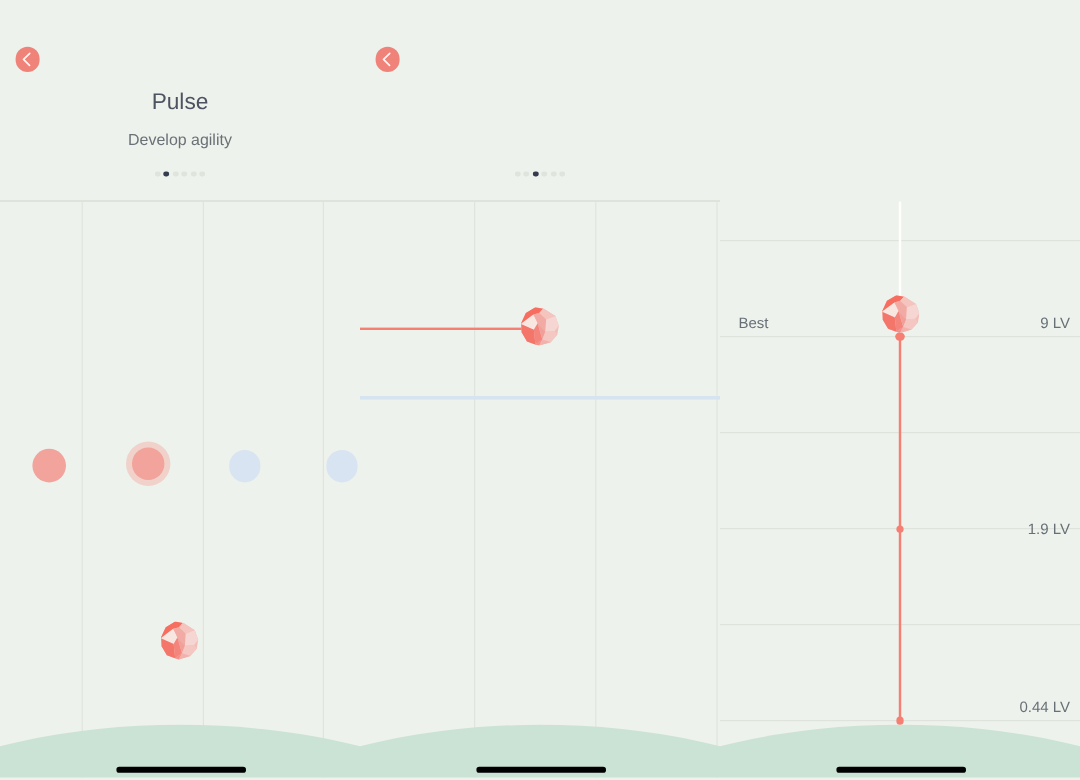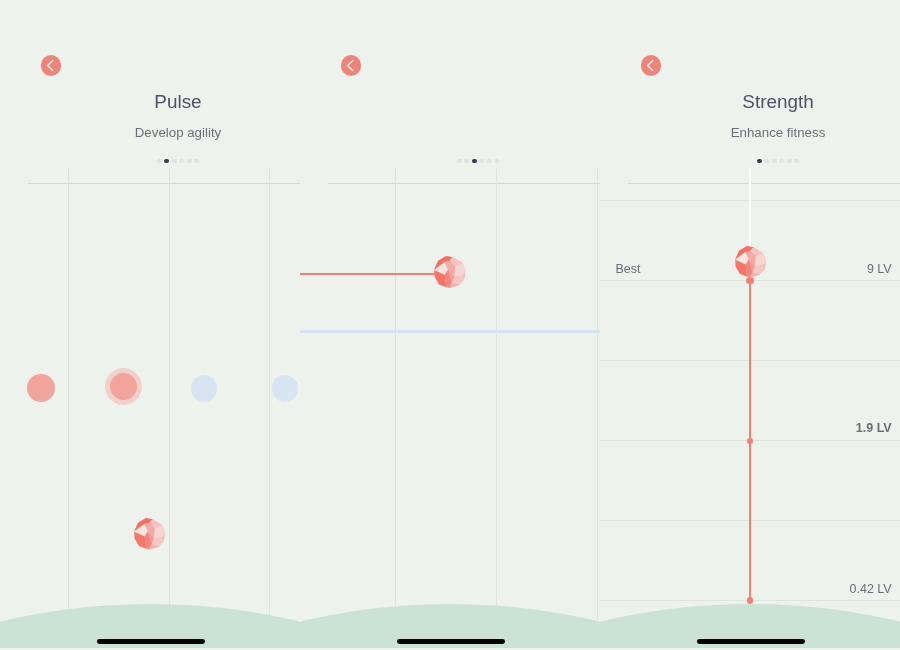--- a/index.html
+++ b/index.html
@@ -3,21 +3,21 @@
 <meta charset="utf-8">
 <title>Training Panels</title>
 <style>
   html,body{margin:0;padding:0;}
   body{width:900px;height:650px;overflow:hidden;background:#eef2ec;
        font-family:"Liberation Sans","DejaVu Sans",sans-serif;}
   .stage{position:relative;width:900px;height:650px;background:#eef2ec;}
   .panel{position:absolute;top:0;width:300px;height:650px;overflow:hidden;}
   .p1{left:0px}.p2{left:300px}.p3{left:600px}
 
-  .header{position:absolute;left:0;top:16px;width:300px;height:167px;margin-left:28px;}
+  .header{position:absolute;left:0;top:0;width:300px;height:167px;}
   .hdr-rule{position:absolute;left:0;top:166.5px;width:300px;height:1.2px;background:#d4dad1;}
   .back{position:absolute;left:13.1px;top:39.4px;width:20.2px;height:20.2px;border-radius:50%;
         background:#ef8279;display:flex;align-items:center;justify-content:center;}
   .title{position:absolute;left:0;top:74.7px;width:300px;text-align:center;
          font-size:18.9px;line-height:22px;color:#4d5361;font-weight:400;}
   .subtitle{position:absolute;left:0;top:109px;width:300px;text-align:center;
             font-size:13.3px;line-height:16px;color:#6a7176;font-weight:400;}
   .dots{position:absolute;left:0;top:142.7px;width:300px;display:flex;justify-content:center;
         align-items:center;gap:2.7px;}
   .dot{width:4.8px;height:4.8px;border-radius:50%;background:#dfe4dd;}
@@ -129,38 +129,20 @@
               <polygon points="44,42 64,64 56,84" fill="#f1a099"></polygon>
               <polygon points="90,23 99,48 88,62 64,64 66,32" fill="#f6d6d2"></polygon>
               <polygon points="88,62 95,72 78,91 56,84 64,64" fill="#f4c7c2"></polygon>
               <polygon points="78,91 48,100 56,84" fill="#f2b2ab"></polygon>
             </g>
           </svg></div>
       </div>
       <div class="homebar"></div>
     </div>
     <div class="panel p3">
-      <div class="header">
-        <div class="back">
-          <svg width="20" height="20" viewBox="0 0 20 20">
-            <path d="M11.8 5.5 L6.6 10.5 L11.6 15.4" fill="none" stroke="#fdf6f4" stroke-width="1.45" stroke-linecap="round" stroke-linejoin="round"></path>
-          </svg>
-        </div>
-        <div class="title">Strength</div>
-        <div class="subtitle">Enhance fitness</div>
-        <div class="dots">
-          <div class="dot on"></div>
-          <div class="dot"></div>
-          <div class="dot"></div>
-          <div class="dot"></div>
-          <div class="dot"></div>
-          <div class="dot"></div>
-        </div>
-        <div class="hdr-rule"></div>
-      </div>
       <div class="chart">
         <div class="hline" style="top: 33px;"></div>
         <div class="hline" style="top: 113px;"></div>
         <div class="hline" style="top: 193px;"></div>
         <div class="hline" style="top: 273px;"></div>
         <div class="hline" style="top: 353px;"></div>
         <div class="hline" style="top: 433px;"></div>
         <div class="hill"></div>
         <div class="rline" style="left: 148.9px; width: 2.3px; top: 113.7px; height: 319.8px; background: rgb(245, 127, 115);"></div>
         <div class="cdot" style="left: 146.45px; top: 110.1px; width: 7.2px; height: 7.2px; background: rgb(245, 127, 115);"></div>
@@ -179,18 +161,18 @@
               <polygon points="58,4 60,4 90,23 66,32 48,15" fill="#f5c4be"></polygon>
               <polygon points="48,15 66,32 64,64 44,42 33,19" fill="#f2aba4"></polygon>
               <polygon points="44,42 64,64 56,84" fill="#f1a099"></polygon>
               <polygon points="90,23 99,48 88,62 64,64 66,32" fill="#f6d6d2"></polygon>
               <polygon points="88,62 95,72 78,91 56,84 64,64" fill="#f4c7c2"></polygon>
               <polygon points="78,91 48,100 56,84" fill="#f2b2ab"></polygon>
             </g>
           </svg></div>
         <div class="axlabel" style="left: 15.4px; top: 95.4px;">Best</div>
         <div class="axlabel axl-right" style="right: 8.3px; top: 95.4px;">9 LV</div>
-        <div class="axlabel axl-right" style="right: 8.3px; top: 254px; font-weight: bold;">1.9 LV</div>
-        <div class="axlabel axl-right" style="right: 8.3px; top: 415.4px;">0.42 LV</div>
+        <div class="axlabel axl-right" style="right: 8.3px; top: 267px;">1.9 LV</div>
+        <div class="axlabel axl-right" style="right: 8.3px; top: 415.4px;">0.44 LV</div>
       </div>
       <div class="homebar"></div>
     </div>
   </div>
 
 </body></html>

